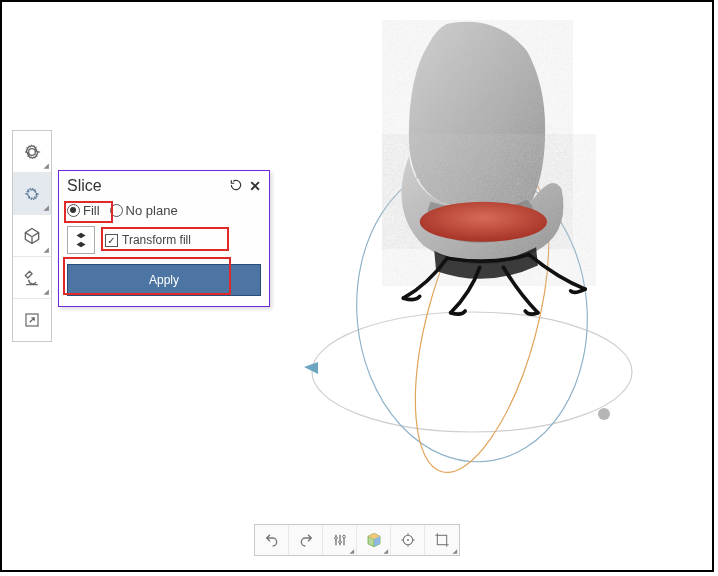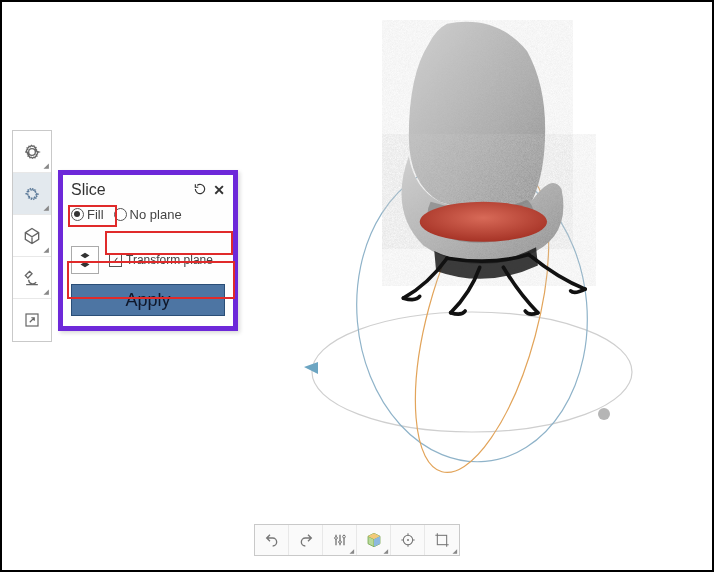--- a/index.html
+++ b/index.html
@@ -45,22 +45,22 @@
     bottom: 2px;
     font-size: 7px;
     color: #888;
   }
 
   
   .panel {
     position: absolute;
     left: 56px;
     top: 168px;
-    width: 180px;
-    border: 5px solid #6d28d9;
+    width: 212px;
+    border: 1px solid #6d28d9;
     box-shadow: 2px 2px 4px rgba(0,0,0,0.15);
     background: #fefefe;
     padding: 6px 8px 10px 8px;
   }
   .panel-header {
     display: flex;
     align-items: center;
     justify-content: space-between;
     margin-bottom: 8px;
   }
@@ -76,21 +76,21 @@
   .panel-header-icons span {
     cursor: pointer;
     color: #333;
     font-size: 14px;
   }
 
   .radio-row {
     display: flex;
     gap: 10px;
     align-items: center;
-    margin-bottom: 24px;
+    margin-bottom: 8px;
   }
   .radio-opt {
     display: flex;
     align-items: center;
     gap: 3px;
     font-size: 13px;
     color: #444;
     cursor: pointer;
   }
   .radio-dot {
@@ -143,23 +143,23 @@
     align-items: center;
     justify-content: center;
     font-size: 10px;
     color: #333;
   }
 
   .apply-btn {
     width: 100%;
     height: 32px;
     background: #4d75a3;
-    color: #0f172a;
+    color: #ffffff;
     border: 1px solid #2a4e77;
-    font-size: 18px;
+    font-size: 12px;
     cursor: pointer;
   }
 
   
   .hl {
     border: 2.5px solid #e02a2a;
     position: absolute;
     pointer-events: none;
   }
 
@@ -340,21 +340,21 @@
 
     <div class="axis-row">
       <div class="axis-btn">
         <svg width="18" height="18" viewBox="0 0 20 20">
           <polygon points="10,2 15,5 10,8 5,5" fill="#333"></polygon>
           <polygon points="10,18 15,15 10,12 5,15" fill="#333"></polygon>
         </svg>
       </div>
       <div class="check-opt">
         <span class="check-box">✓</span>
-        <span>Transform plane</span>
+        <span>Transform fill</span>
       </div>
     </div>
 
     <button class="apply-btn">
       <span>Apply</span>
     </button>
 
     
     <div class="hl" style="left:5px; top:30px; width:49px; height:22px;"></div>
     <div class="hl" style="left:42px; top:56px; width:128px; height:24px;"></div>

